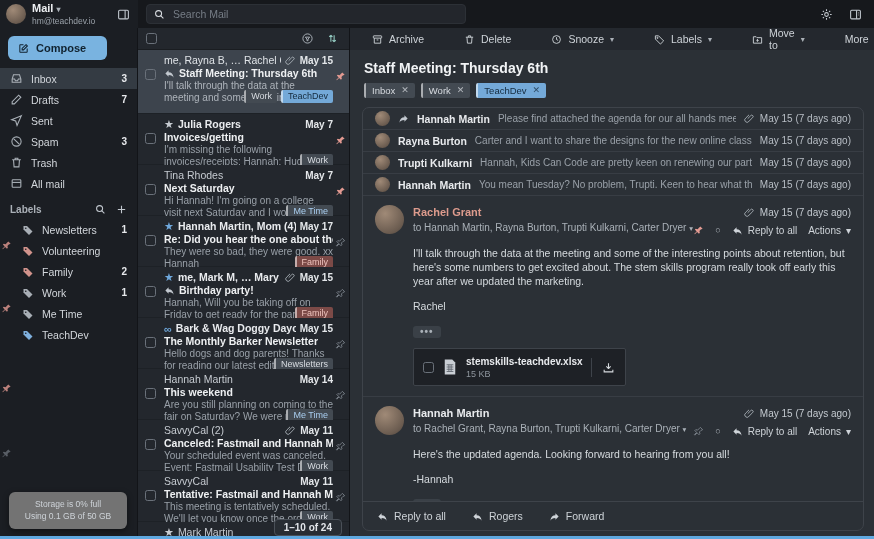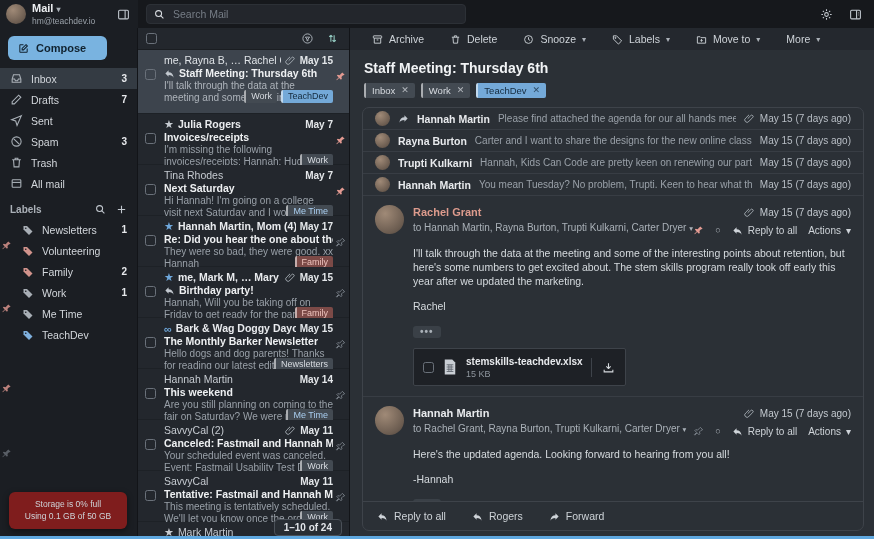--- a/index.html
+++ b/index.html
@@ -33,21 +33,21 @@
   .compose{margin:2px 30px 8px 8px;background:#79b3e0;color:#10222f;border-radius:6px;height:24px;
            display:flex;align-items:center;gap:7px;padding:12px 10px;font-weight:bold;font-size:11px;cursor:pointer;}
   .nav{list-style:none;margin:4px 0;padding:0;}
   .nav-item{display:flex;align-items:center;gap:8px;height:21px;padding:0 10px;color:#d2d6db;font-size:10.5px;cursor:pointer;}
   .nav-item .nico{color:#aab1b8;}
   .nav-item.sel{background:#343b43;}
   .nav-item .cnt{margin-left:auto;font-weight:bold;color:#e7e9ec;font-size:10px;}
   .lbl-head{display:flex;align-items:center;margin:10px 10px 4px 10px;color:#aab0b7;font-size:10px;font-weight:bold;}
   .lbl-head .lh-icons{margin-left:auto;display:flex;gap:10px;color:#c2c8cf;}
   .tagico{width:12px;height:12px;flex:none;}
-  .storage{position:absolute;left:9px;bottom:10px;width:118px;background:#7f1d1d;border-radius:6px;
+  .storage{position:absolute;left:9px;bottom:10px;width:118px;background:#737373;border-radius:6px;
            padding:6px 4px;text-align:center;font-size:8.5px;color:#ced3d8;line-height:1.5;
            box-shadow:0 2px 6px rgba(0,0,0,.45);}
   .stray-pins{position:absolute;left:0;top:0;width:14px;height:100%;pointer-events:none;z-index:6;}
   .stray-pins .sp{position:absolute;left:1px;}
 
   
   .listpane{background:#23272d;position:relative;overflow:hidden;border-right:1px solid #121418;display:flex;flex-direction:column;}
   .list-head{height:22px;flex:none;display:flex;align-items:center;padding:0 10px 0 8px;gap:12px;border-bottom:1px solid #1a1d21;}
   .cb{width:11px;height:11px;border:1.4px solid #6a717a;border-radius:2.5px;flex:none;cursor:pointer;}
   .list-head .sp{flex:1;}
@@ -76,21 +76,21 @@
   .star-blue{color:#6fa8dc;font-size:11px;line-height:11px;}
   .star-out{color:#c6cbd1;font-size:11px;line-height:11px;}
   .nl-ico{color:#6fa8dc;font-weight:bold;font-size:11px;line-height:10px;}
   .clip{color:#aab1b8;}
   .rep{color:#c2c8cf;}
   .pager{position:absolute;right:7px;bottom:3px;background:#282d33;border:1px solid #4a5058;border-radius:4px;
          padding:2px 9px;font-size:10px;font-weight:bold;color:#e2e5e9;z-index:4;}
 
   
   .readpane{background:#2b3036;display:flex;flex-direction:column;overflow:hidden;position:relative;}
-  .rtoolbar{height:22px;flex:none;background:#24282e;display:flex;align-items:center;gap:26px;padding:0 14px 0 22px;}
+  .rtoolbar{height:22px;flex:none;background:#24282e;display:flex;align-items:center;gap:40px;padding:0 14px 0 22px;}
   .tbtn{display:flex;align-items:center;gap:6px;color:#ced3d8;font-size:10.5px;cursor:pointer;}
   .tbtn .car{font-size:8px;color:#aab0b7;}
   .thead{padding:10px 14px 7px 14px;flex:none;}
   .ttitle{font-size:14px;font-weight:bold;color:#f1f3f5;}
   .ttags{display:flex;gap:6px;margin-top:7px;}
   .ttags .chip{font-size:9.5px;line-height:15px;padding:0 6px;display:flex;gap:6px;align-items:center;}
   .chip .x{color:inherit;opacity:.75;font-size:9px;cursor:pointer;}
   .card{flex:1;margin:2px 10px 8px 12px;border:1px solid #3e434a;border-radius:7px;display:flex;flex-direction:column;overflow:hidden;background:#2b3036;}
   .card-scroll{flex:1;overflow:hidden;}
   .crow{display:flex;align-items:center;gap:8px;height:22px;padding:0 12px;border-bottom:1px solid #383d44;cursor:pointer;}
@@ -404,21 +404,21 @@
       </div>
 
       <div class="li unread">
         <span class="cb"></span>
         <div class="r1">
           <span class="star-out">★</span>
           <span class="sender">Julia Rogers</span>
           <span class="ldate">May 7</span>
         </div>
         <div class="r2">
-            <span>Invoices/receipts</span>
+            <span>Invoices/getting</span>
           </div>
         <div class="snip"><span>I'm missing the following invoices/receipts: Hannah: Hudson Books $16.37 Taxi $9.57 Trupti: Ze</span>
           <span class="chips">
               <span class="chip">Work</span>
             </span>
         </div>
         <span class="lpin pin-pink">
             <svg class="ic12" viewBox="0 0 24 24" fill="currentColor">
               <path d="M16 3l5 5-4 2-3 3 1 4-2 2-4-4-5 5-1-1 5-5-4-4 2-2 4 1 3-3z"></path>
             </svg>

